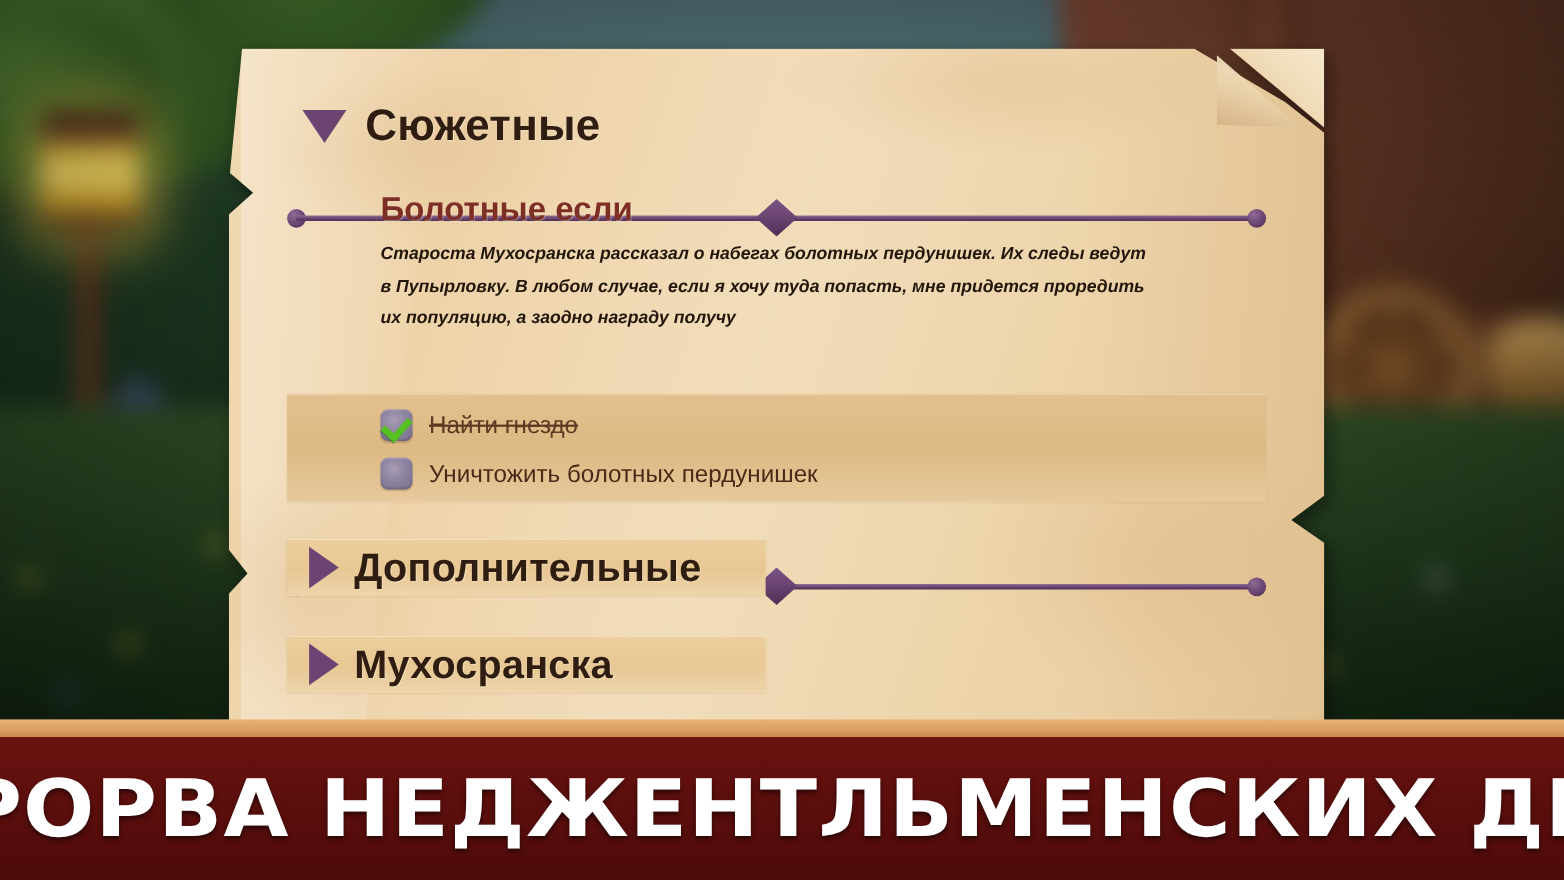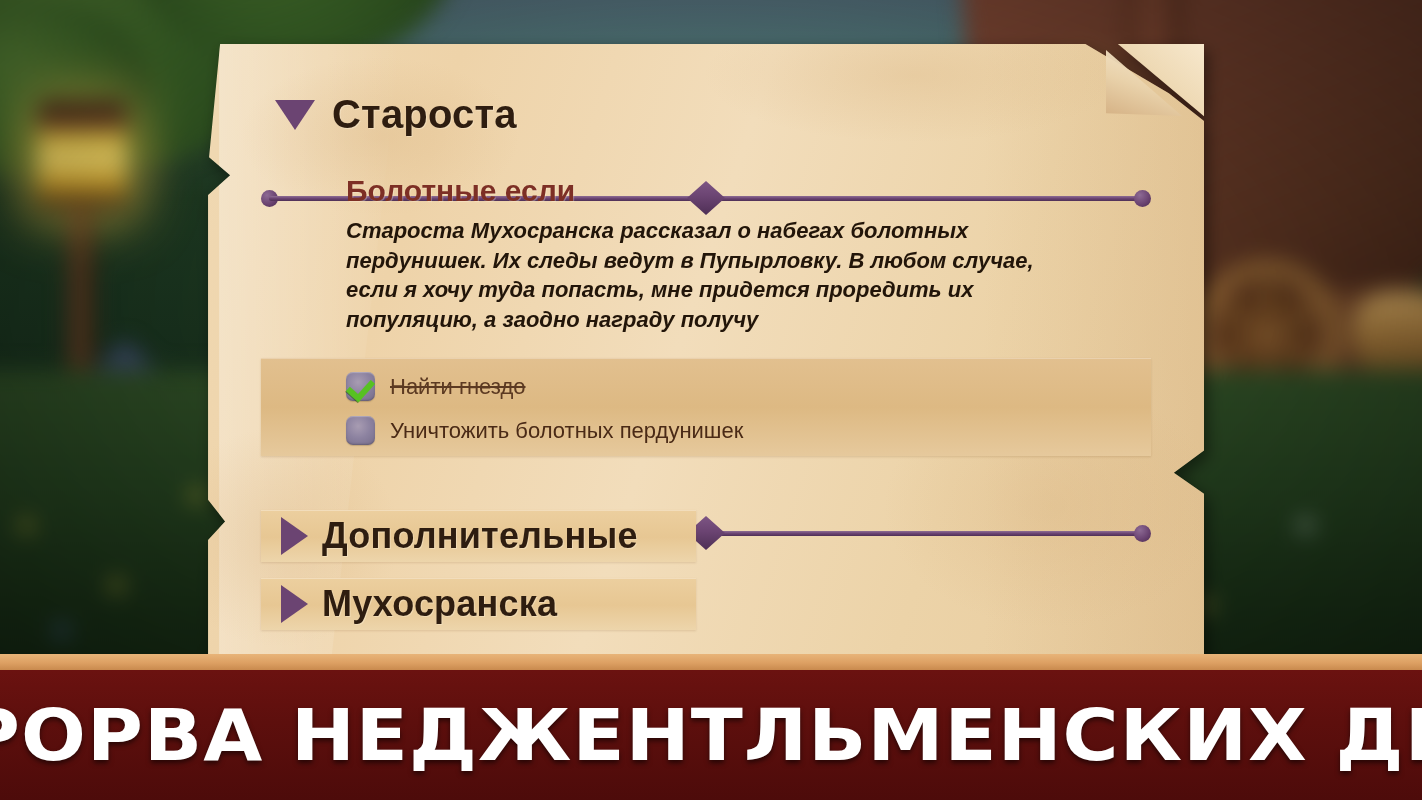--- a/index.html
+++ b/index.html
@@ -232,21 +232,21 @@
   
   .quest-title {
     position:absolute;
     font-size:30px; font-weight:bold;
     color:#7d2f25;
     text-shadow:1px 1px 0 rgba(255,248,230,.30);
     white-space:nowrap;
   }
   .quest-desc {
     position:absolute;
-    font-size:22px;
+    font-size:16px;
     font-style:italic;
     font-weight:600;
     line-height:29.5px;
     color:#221509;
     width:705px;
   }
 
   
   .obj-panel {
     position:absolute;
@@ -381,21 +381,21 @@
       <div class="blotch" style="left:-4%; top:62%; width:24%; height:36%;"></div>
     </div>
     <div class="fold"></div>
     <div class="fold2"></div>
   </div>
 
   <div id="content">
 
     <div class="sec-header" style="left:76px; top:48px;">
       <span class="tri-down"></span>
-      <span class="sec-title">Староста</span>
+      <span class="sec-title">Сюжетные</span>
     </div>
 
     <div class="divider" style="left:62px; top:143px; width:890px;">
       <div class="dotL"></div>
       <div class="line"></div>
       <div class="gem"></div>
       <div class="dotR"></div>
     </div>
 
     <div class="quest-title" style="left:147px; top:130px;">Болотные если</div>
@@ -413,21 +413,21 @@
       </div>
     </div>
 
     <div class="divider" style="left:62px; top:478px; width:890px;">
       <div class="dotL"></div>
       <div class="line"></div>
       <div class="gem"></div>
       <div class="dotR"></div>
     </div>
 
-    <div class="sec-button" style="left:62px; top:466px; width:435px; height:52px;">
+    <div class="sec-button" style="left:62px; top:446px; width:435px; height:52px;">
       <span class="tri-right"></span>
       <span class="sec-title">Дополнительные</span>
     </div>
 
     <div class="sec-button" style="left:62px; top:534px; width:435px; height:52px;">
       <span class="tri-right"></span>
       <span class="sec-title">Мухосранска</span>
     </div>
 
   </div>

